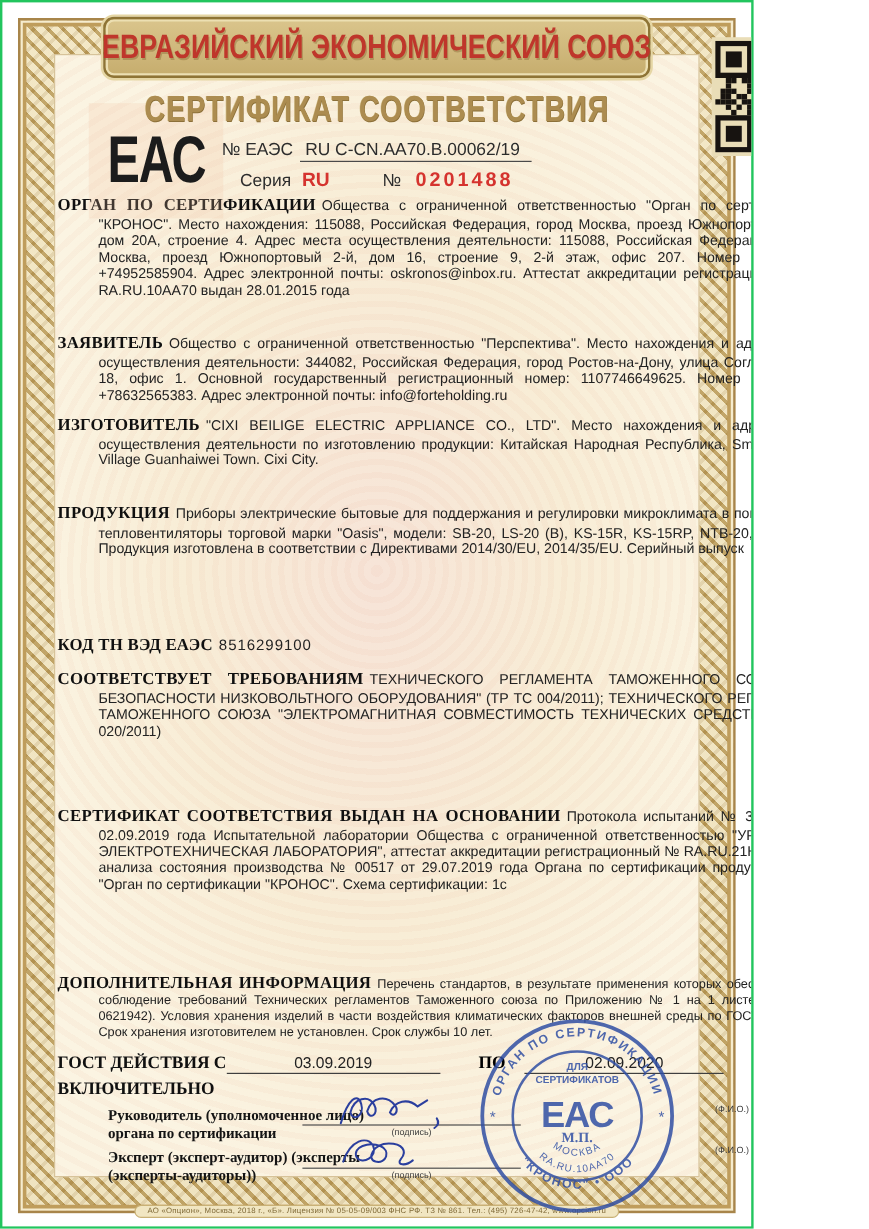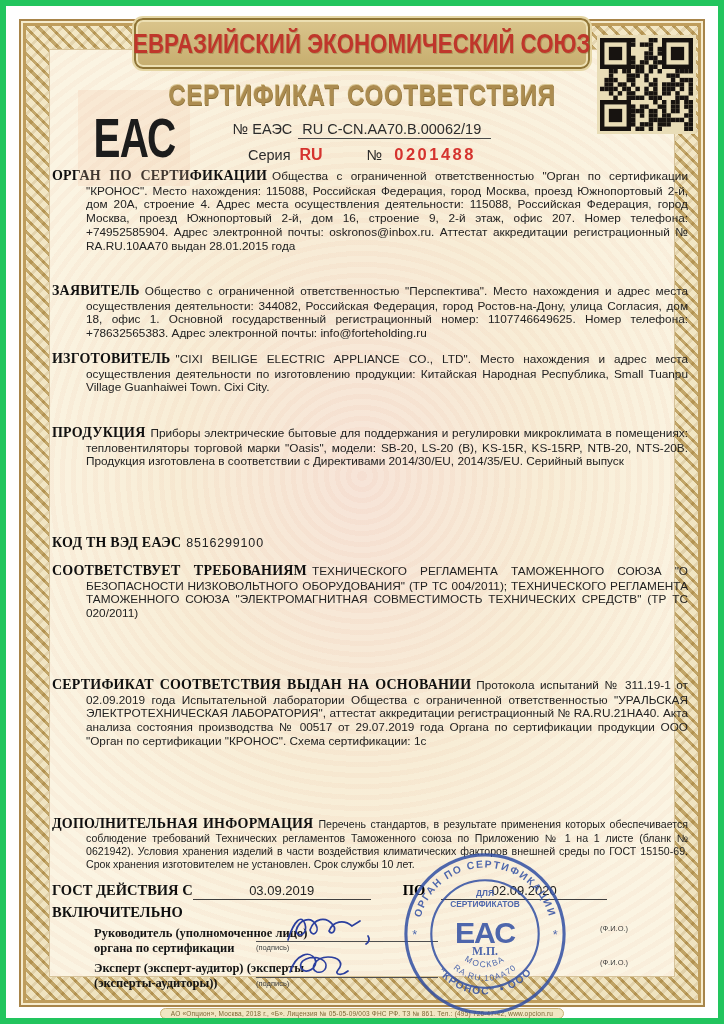--- a/index.html
+++ b/index.html
@@ -1,16 +1,16 @@
 <!DOCTYPE html>
 <html><head>
 <meta charset="utf-8">
 <style>
   html,body{margin:0;padding:0;background:#fff;}
-  .cert{position:relative;width:724px;height:1024px;background:#fff;border:6px solid #22c55e;
+  .cert{position:relative;width:628px;height:1024px;background:#fff;border:2px solid #22c55e;
         box-sizing:border-box;overflow:hidden;font-family:"Liberation Sans",sans-serif;}
   
   .border-band{position:absolute;left:13px;top:13px;right:13px;bottom:11px;
     background:
       repeating-linear-gradient(45deg, rgba(168,133,66,.55) 0 3px, rgba(255,250,232,.55) 3px 9px),
       repeating-linear-gradient(-45deg, rgba(168,133,66,.45) 0 3px, rgba(243,228,185,.35) 3px 9px),
       linear-gradient(#dcc68d,#d0b87a);
     border:2px solid #a8854a;
     box-shadow: inset 0 0 0 2px #f6ecce, inset 0 0 0 5px #bf9d5c;}
   .inner-panel{position:absolute;left:43px;top:43px;right:43px;bottom:41px;
@@ -53,21 +53,21 @@
   
   .validity{position:absolute;left:46px;top:876px;width:636px;z-index:3;display:flex;align-items:baseline;}
   .v-lab,.incl{font-family:"Liberation Serif",serif;font-weight:bold;font-size:14.5px;color:#101010;}
   .dateline{width:178px;border-bottom:1.3px solid #3f3f3f;text-align:center;font-size:13px;color:#222;padding-bottom:1px;}
   .v-po{font-family:"Liberation Serif",serif;font-weight:bold;font-size:14.5px;margin-left:32px;}
   .dateline.d2{width:166px;margin-left:16px;}
   .incl{position:absolute;left:46px;top:898px;z-index:3;}
   
   .sig-label{position:absolute;left:88px;width:232px;font-family:"Liberation Serif",serif;
     font-weight:bold;font-size:12.5px;line-height:1.22;color:#141414;z-index:3;}
-  .sig-line{position:absolute;left:250px;width:182px;text-align:left;z-index:3;}
+  .sig-line{position:absolute;left:250px;width:182px;text-align:center;z-index:3;}
   .line-rule{display:block;height:27px;border-bottom:1px solid #4f4f4f;position:relative;}
   .line-rule svg{position:absolute;left:28px;bottom:-7px;}
   .sign-cap{display:block;font-size:7.5px;color:#3d3d3d;margin-top:1px;}
   .sig-name{position:absolute;left:506px;width:204px;text-align:center;z-index:3;}
   .name-text{display:block;font-size:12px;color:#222;border-bottom:1px solid #4f4f4f;padding-bottom:2px;white-space:nowrap;}
   .fio-cap{display:block;font-size:7.5px;color:#3d3d3d;margin-top:1px;}
   
   .stamp{position:absolute;left:396px;top:845px;z-index:7;opacity:.84;}
   
   .footer{position:absolute;left:0;right:0;top:996px;text-align:center;z-index:6;}

